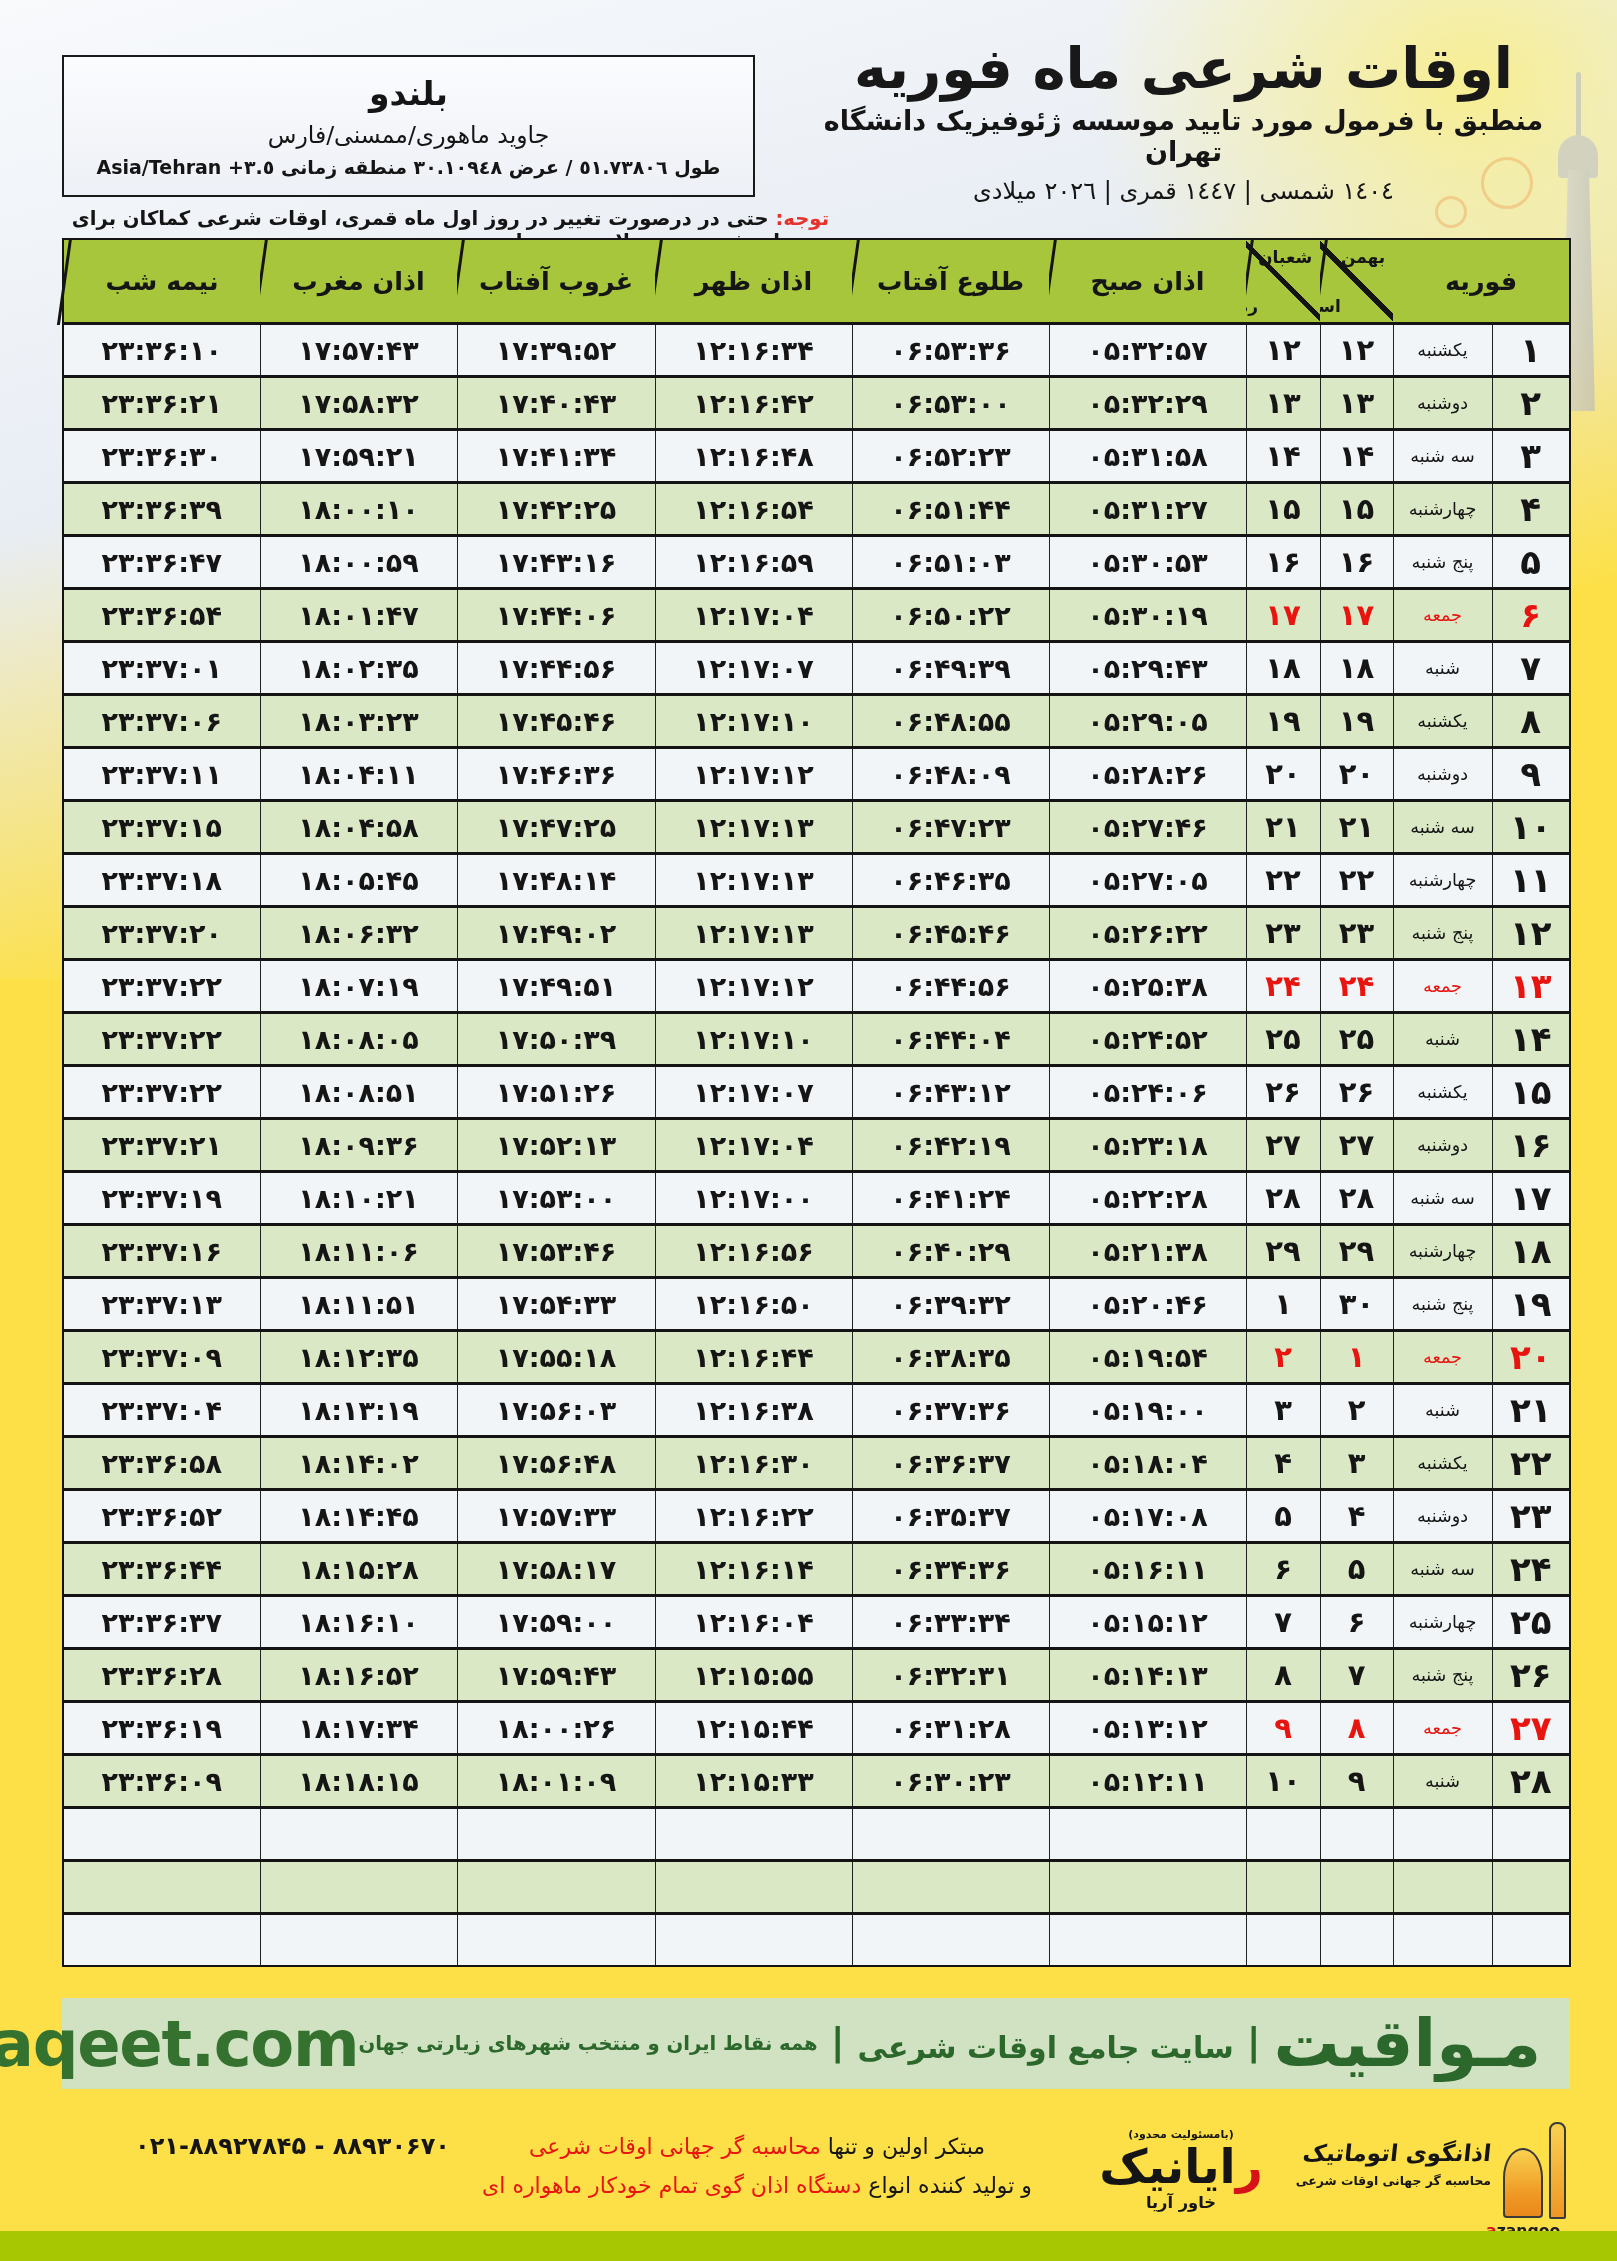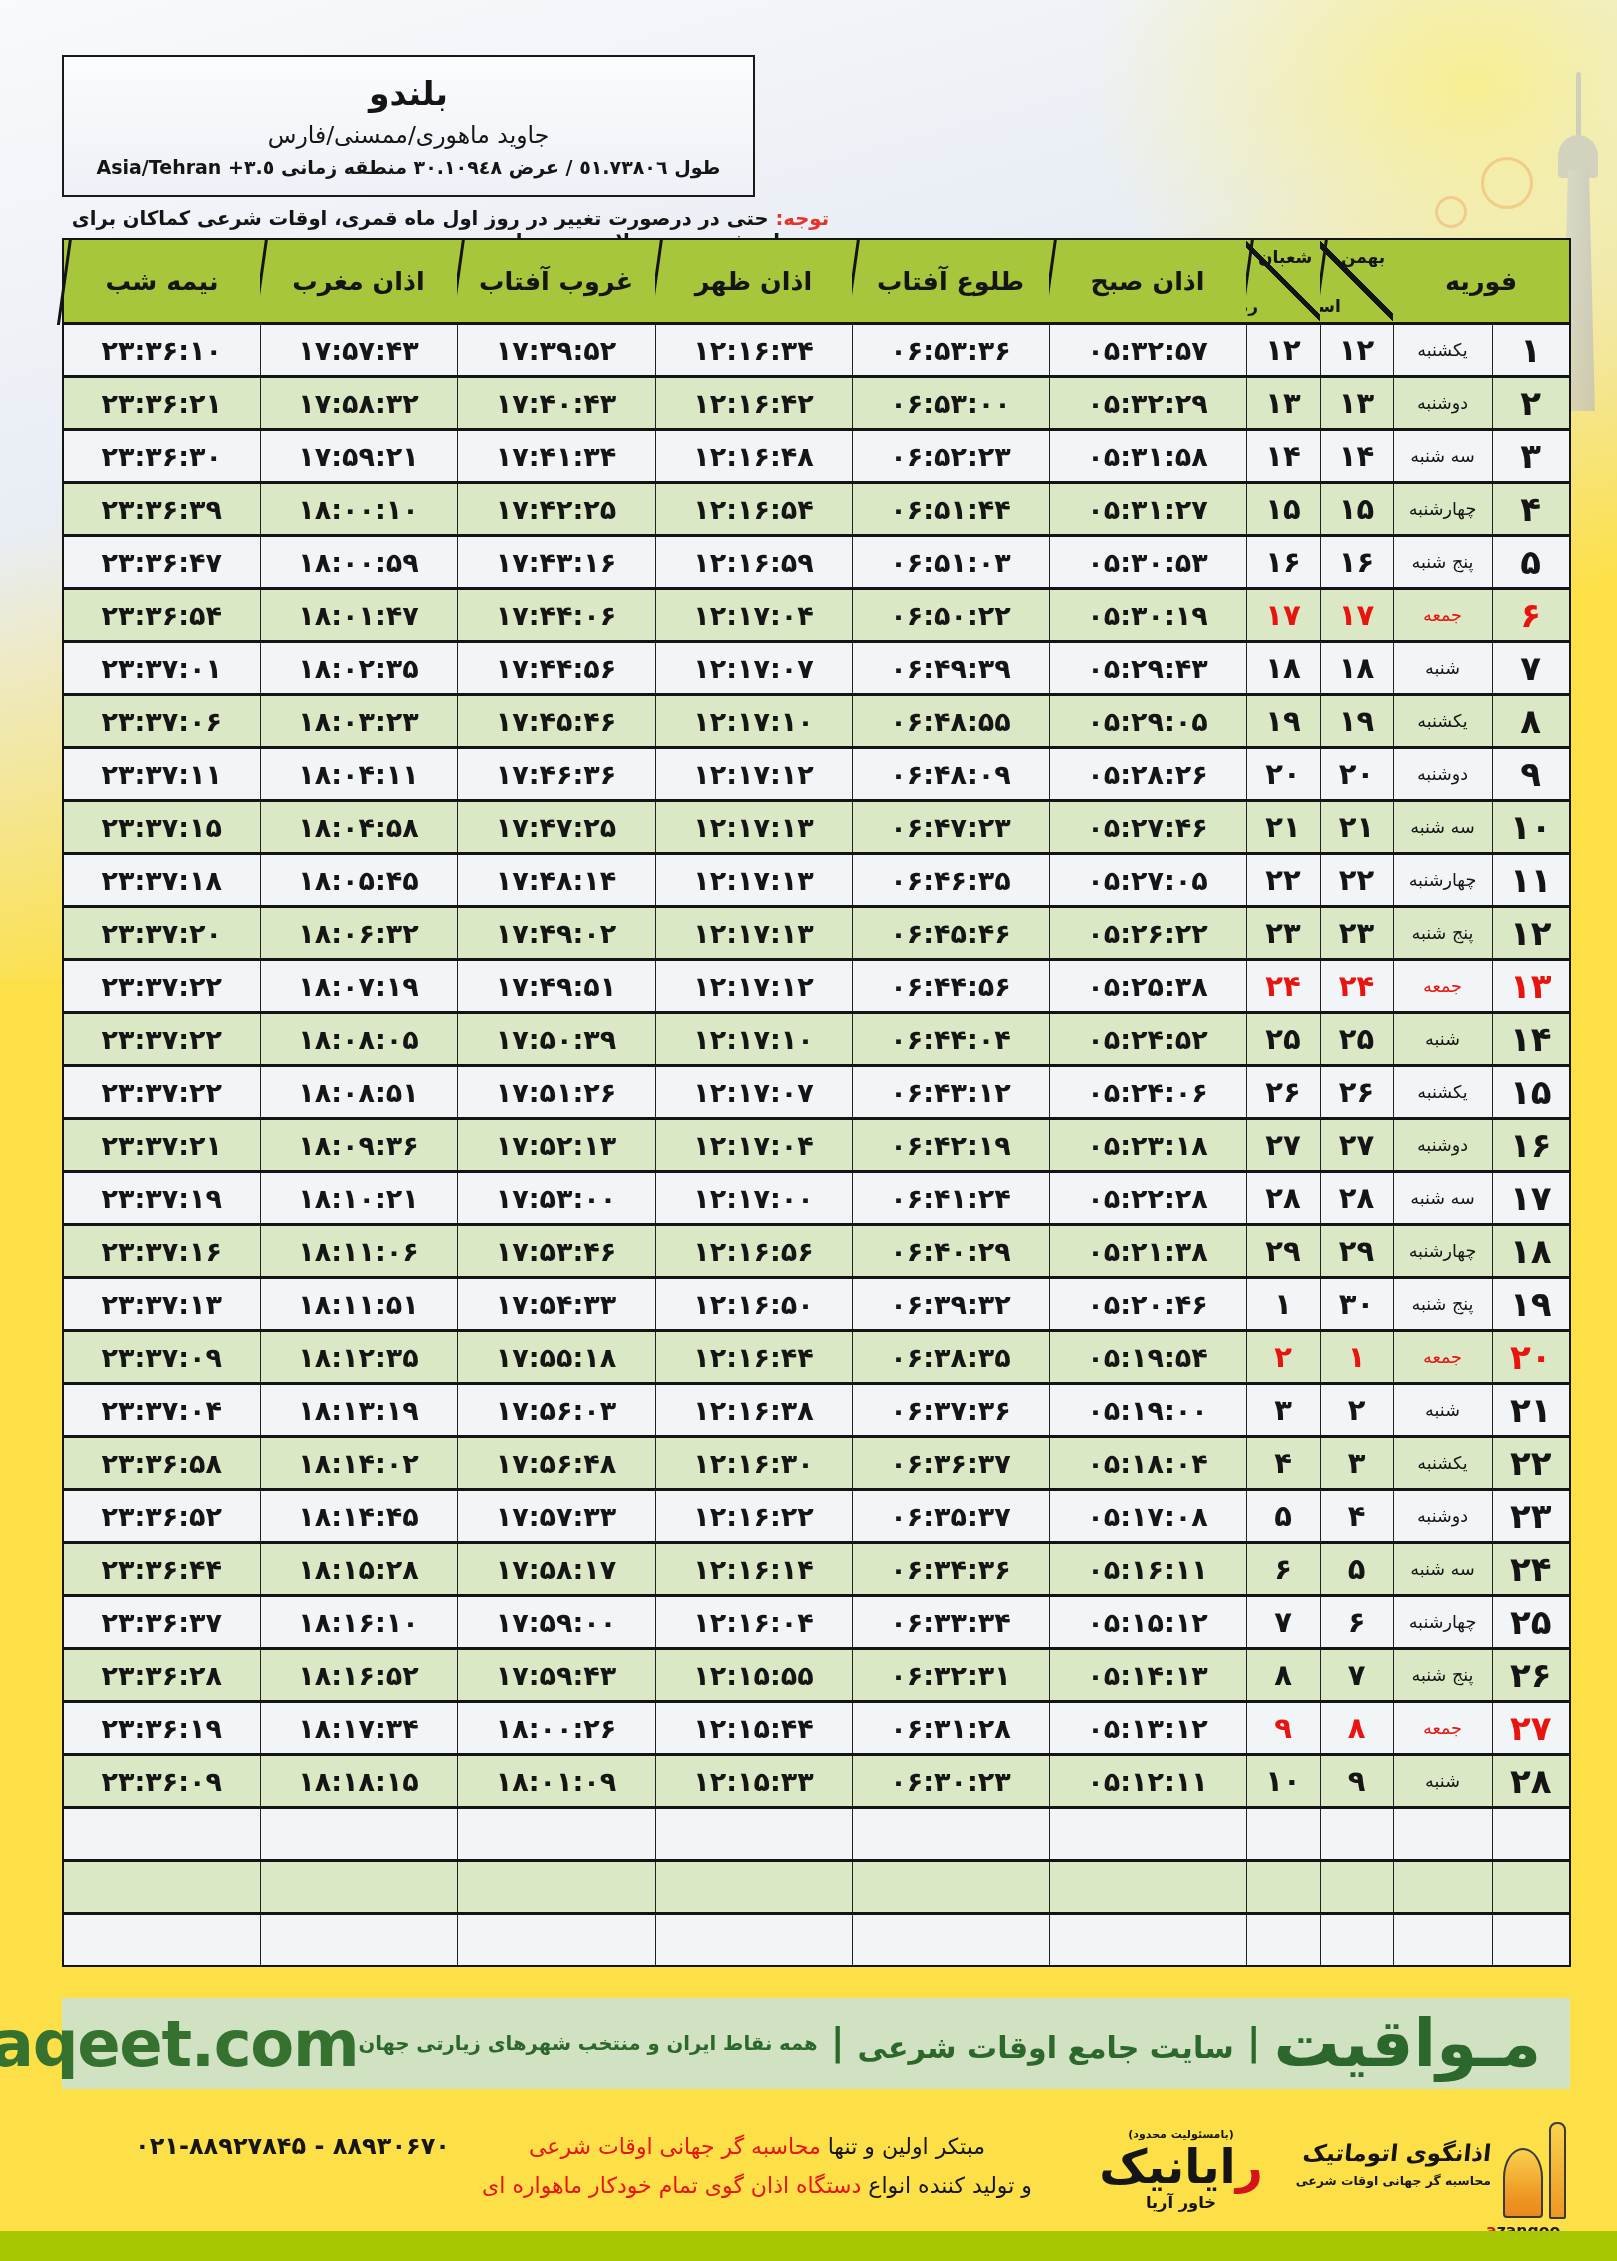--- a/index.html
+++ b/index.html
@@ -110,20 +110,25 @@
   </div>
   <div class="curl c1"></div>
   <div class="curl c2"></div>
 
   <div class="info-box">
     <div class="city">بلندو</div>
     <div class="region">جاوید ماهوری/ممسنی/فارس</div>
     <div class="coords">طول ٥١.٧٣٨٠٦ / عرض ٣٠.١٠٩٤٨ منطقه زمانی ٣.٥+ Asia/Tehran</div>
   </div>
 
+  <div class="title-block">
+    <h1 class="main-title">اوقات شرعی ماه فوریه</h1>
+    <div class="subtitle">منطبق با فرمول مورد تایید موسسه ژئوفیزیک دانشگاه تهران</div>
+    <div class="calendars">۱٤۰٤ شمسی | ۱٤٤۷ قمری | ۲۰۲٦ میلادی</div>
+  </div>
 
   <div class="notice">
     <span class="notice-label">توجه:</span><span> حتی در درصورت تغییر در روز اول ماه قمری، اوقات شرعی کماکان برای روزهای شمسی و میلادی معتبر است.</span>
   </div>
 
   <table class="times">
     <colgroup>
       <col style="width:78px">
         <col style="width:99px">
         <col style="width:73px">

